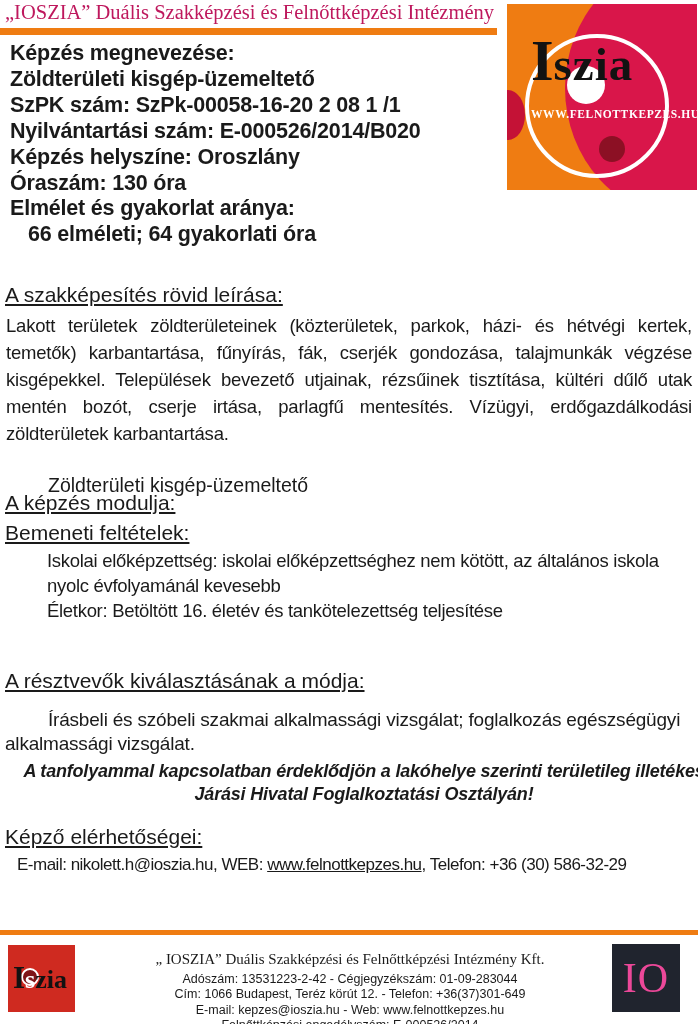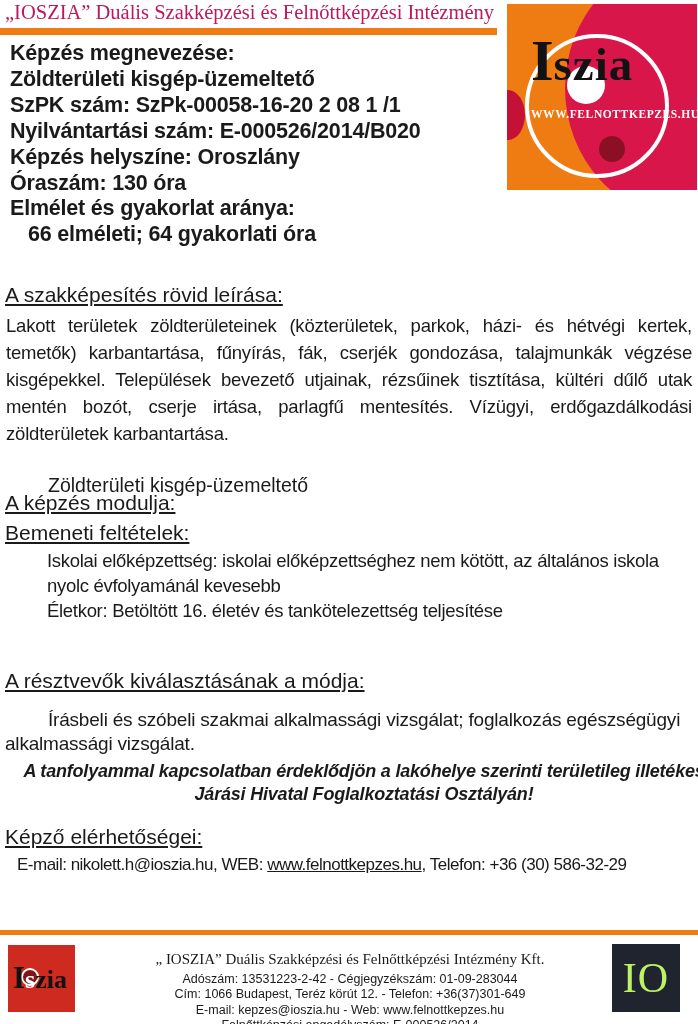--- a/index.html
+++ b/index.html
@@ -54,21 +54,21 @@
   .footer-rule{position:absolute;left:0;top:930px;width:698px;height:5px;background:#ef7c12;}
   .f-logo{position:absolute;left:8px;top:945px;width:67px;height:67px;background:#cf2a20;overflow:hidden;}
   .fl-o{position:absolute;left:13px;top:23px;width:18px;height:18px;border-radius:50%;
         background:#7e1416;border:2px solid #fff;box-sizing:border-box;}
   .fl-text{position:absolute;left:5px;top:17px;font-family:"Liberation Serif",serif;
            font-weight:bold;line-height:1;color:#121212;}
   .fl-i{font-size:31px;}
   .fl-s{font-size:26px;color:#fff;}
   .fl-zia{font-size:26px;}
   .io-logo{position:absolute;left:612px;top:944px;width:68px;height:68px;background:#20242e;
-           color:#bef264;font-family:"Liberation Serif",serif;font-size:42px;
+           color:#ec4899;font-family:"Liberation Serif",serif;font-size:42px;
            display:flex;align-items:center;justify-content:center;letter-spacing:1px;}
   .f-center{position:absolute;left:90px;top:951px;width:520px;text-align:center;}
   .f-company{font-family:"Liberation Serif",serif;font-size:15px;margin-bottom:4px;}
   .f-line{font-size:12.5px;line-height:15.4px;}
 </style>
 </head>
 <body>
 
 <div class="page">
 

